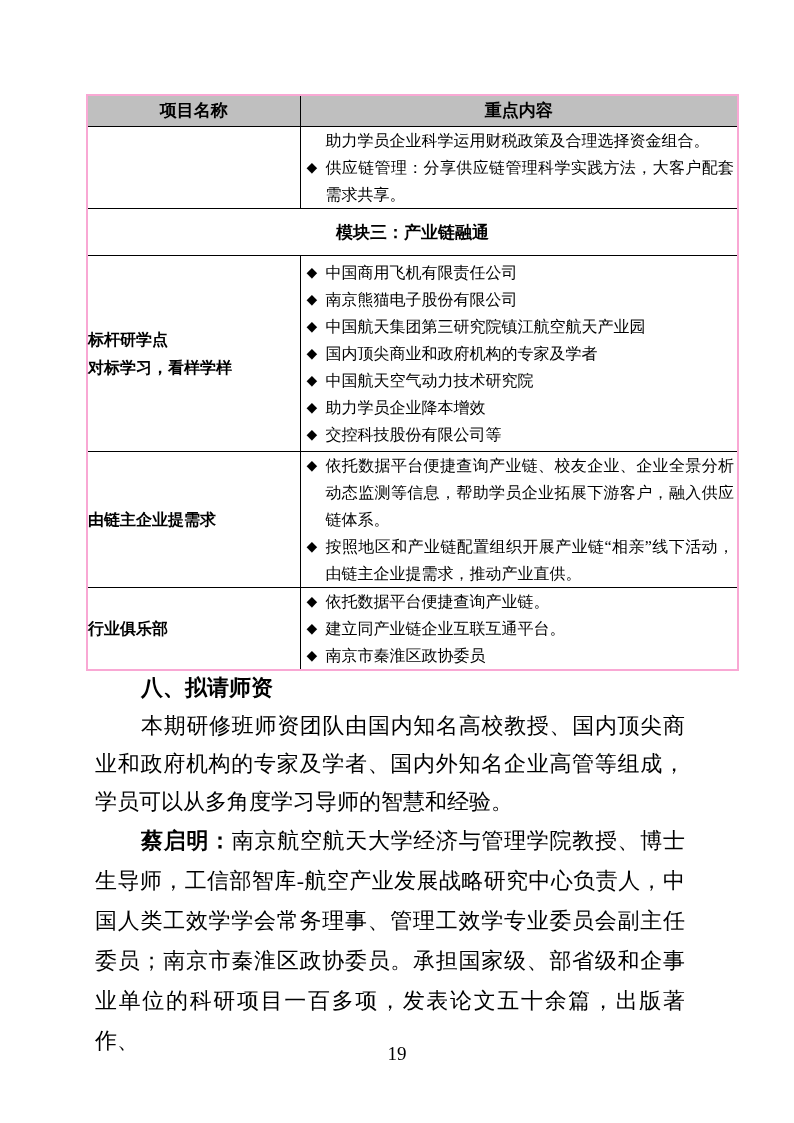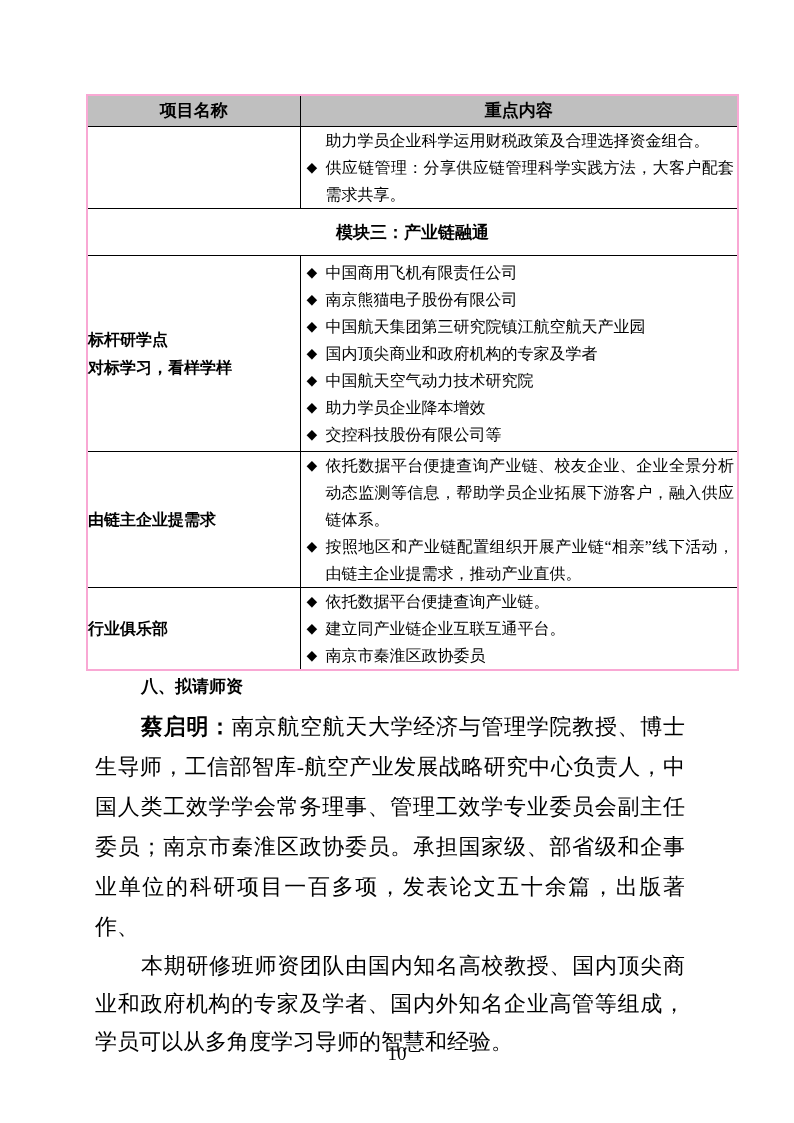--- a/index.html
+++ b/index.html
@@ -47,22 +47,22 @@
   }
 
   .row-a td        { height:81px; }
   .row-benchmark td{ height:196px; }
   .row-match td    { height:134px; }
   .row-club td     { height:78px; }
 
   
   .body-text { position:absolute; left:95px; top:668px; width:590px; }
   .heading {
-    font-family:Liberation Mono, monospace;
-    font-weight:bold; font-size:17px; line-height:39px;
+    font-family:Liberation Sans, sans-serif;
+    font-weight:bold; font-size:22px; line-height:39px;
     padding-left:46px;
   }
   .para {
     font-size:22px; line-height:38px;
     text-align:justify; text-indent:46px;
   }
   .para.lecturer { line-height:40px; }
   .lecturer-name { font-weight:bold; }
 
   .page-number {
@@ -172,19 +172,19 @@
             <span>南京市秦淮区政协委员</span>
           </div>
         </td>
       </tr>
 
     </tbody>
   </table>
 
   <div class="body-text">
     <h2 class="heading">八、拟请师资</h2>
+    <p class="para">本期研修班师资团队由国内知名高校教授、国内顶尖商业和政府机构的专家及学者、国内外知名企业高管等组成，学员可以从多角度学习导师的智慧和经验。</p>
     <p class="para lecturer"><span class="lecturer-name">蔡启明：</span><span>南京航空航天大学经济与管理学院教授、博士生导师，工信部智库-航空产业发展战略研究中心负责人，中国人类工效学学会常务理事、管理工效学专业委员会副主任委员；南京市秦淮区政协委员。承担国家级、部省级和企事业单位的科研项目一百多项，发表论文五十余篇，出版著作、</span></p>
-    <p class="para">本期研修班师资团队由国内知名高校教授、国内顶尖商业和政府机构的专家及学者、国内外知名企业高管等组成，学员可以从多角度学习导师的智慧和经验。</p>
   </div>
 
-  <div class="page-number">10</div>
+  <div class="page-number">19</div>
 
 </div>
 
 </body></html>

